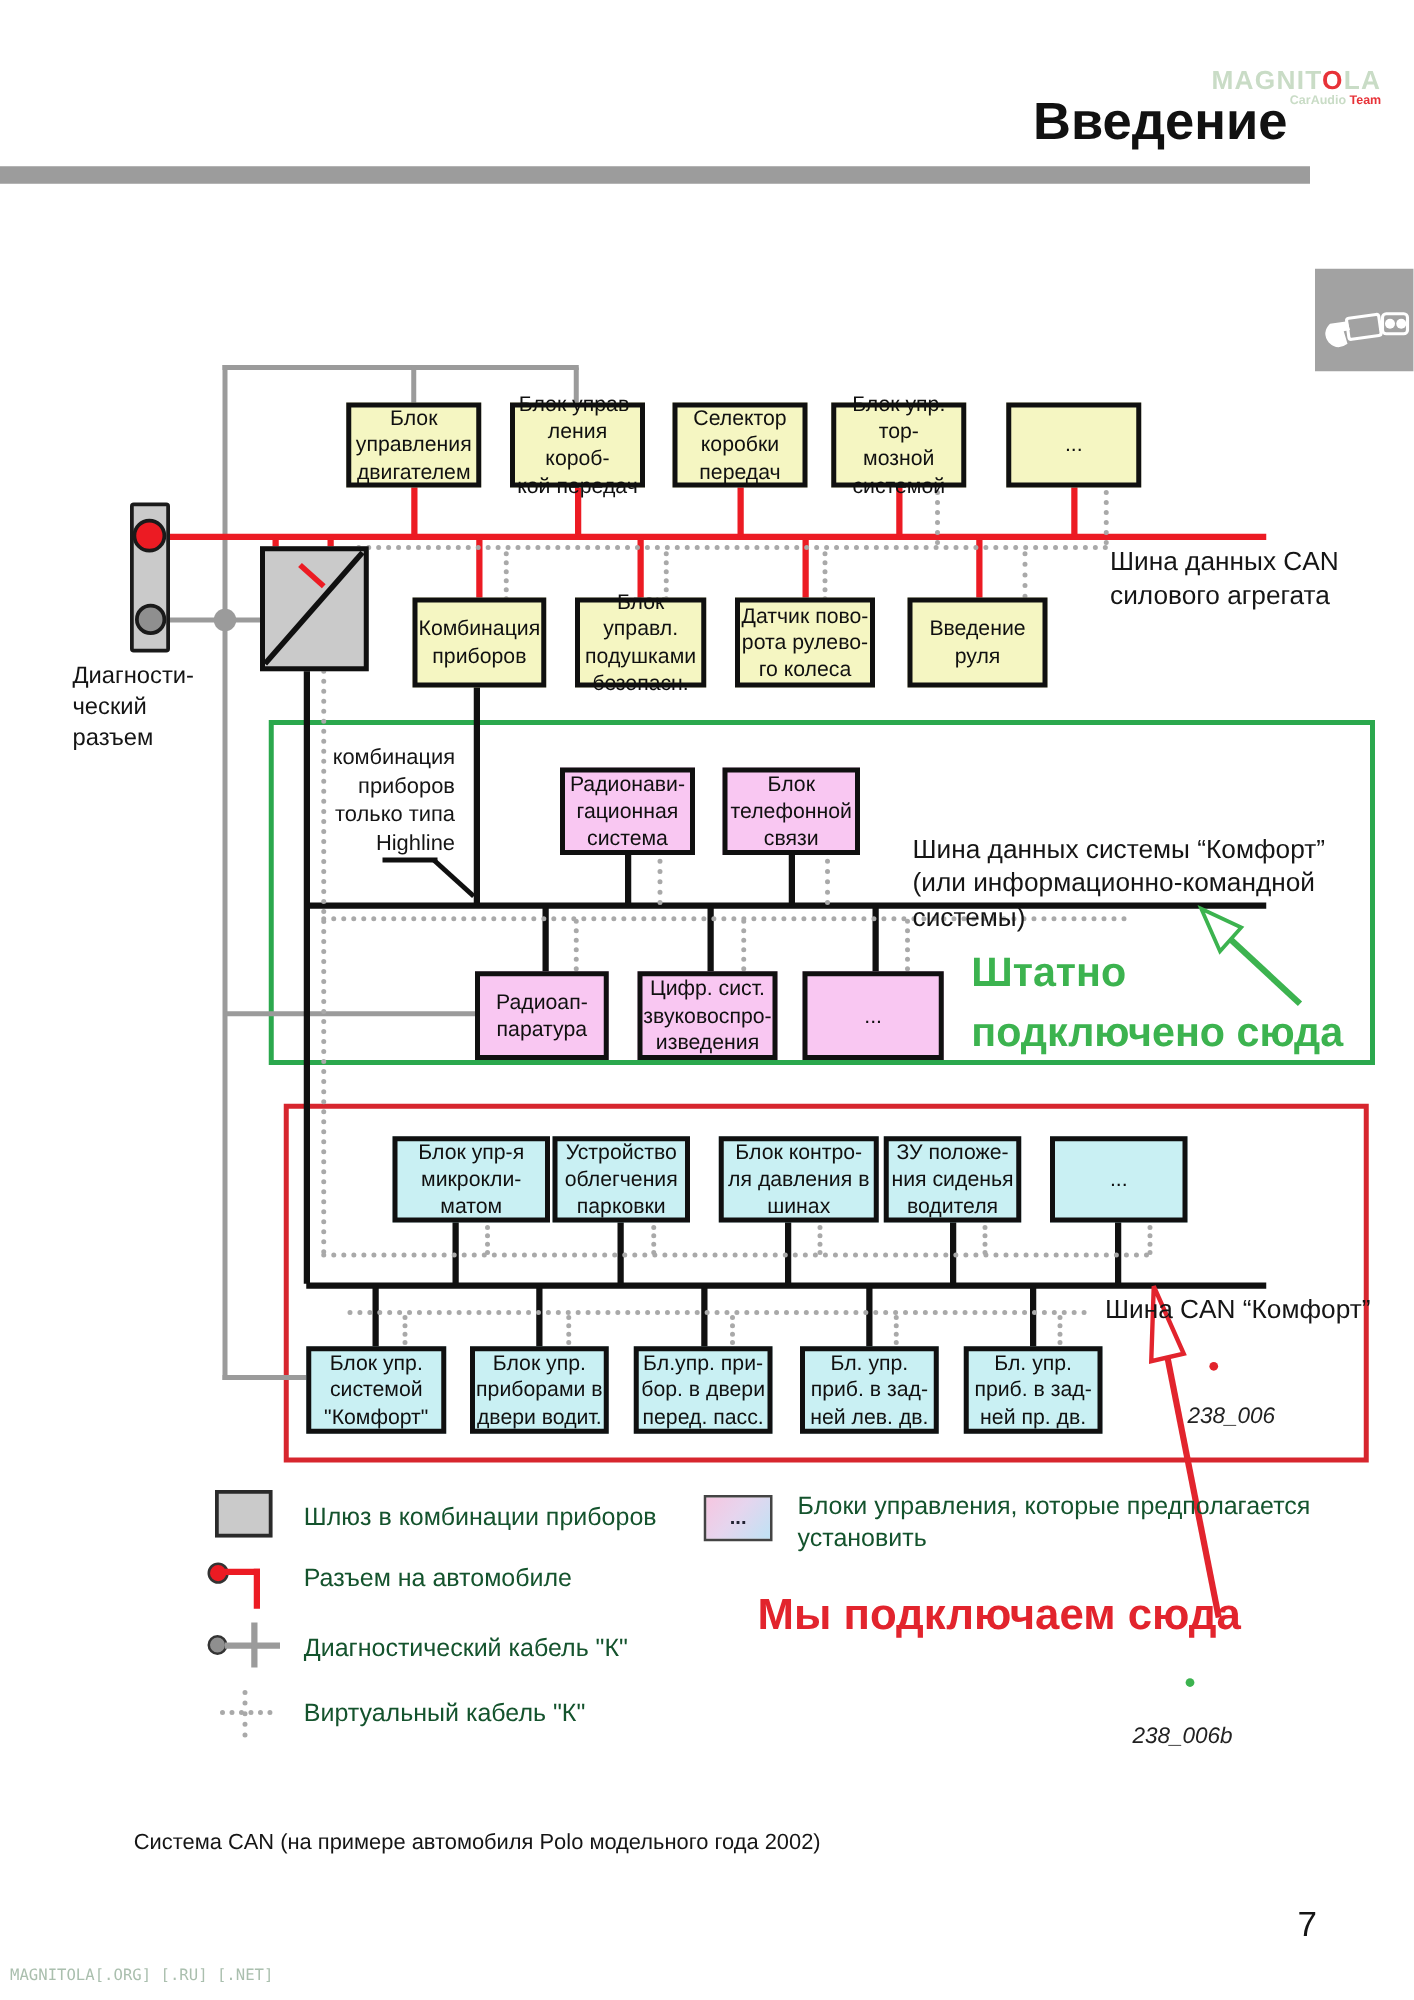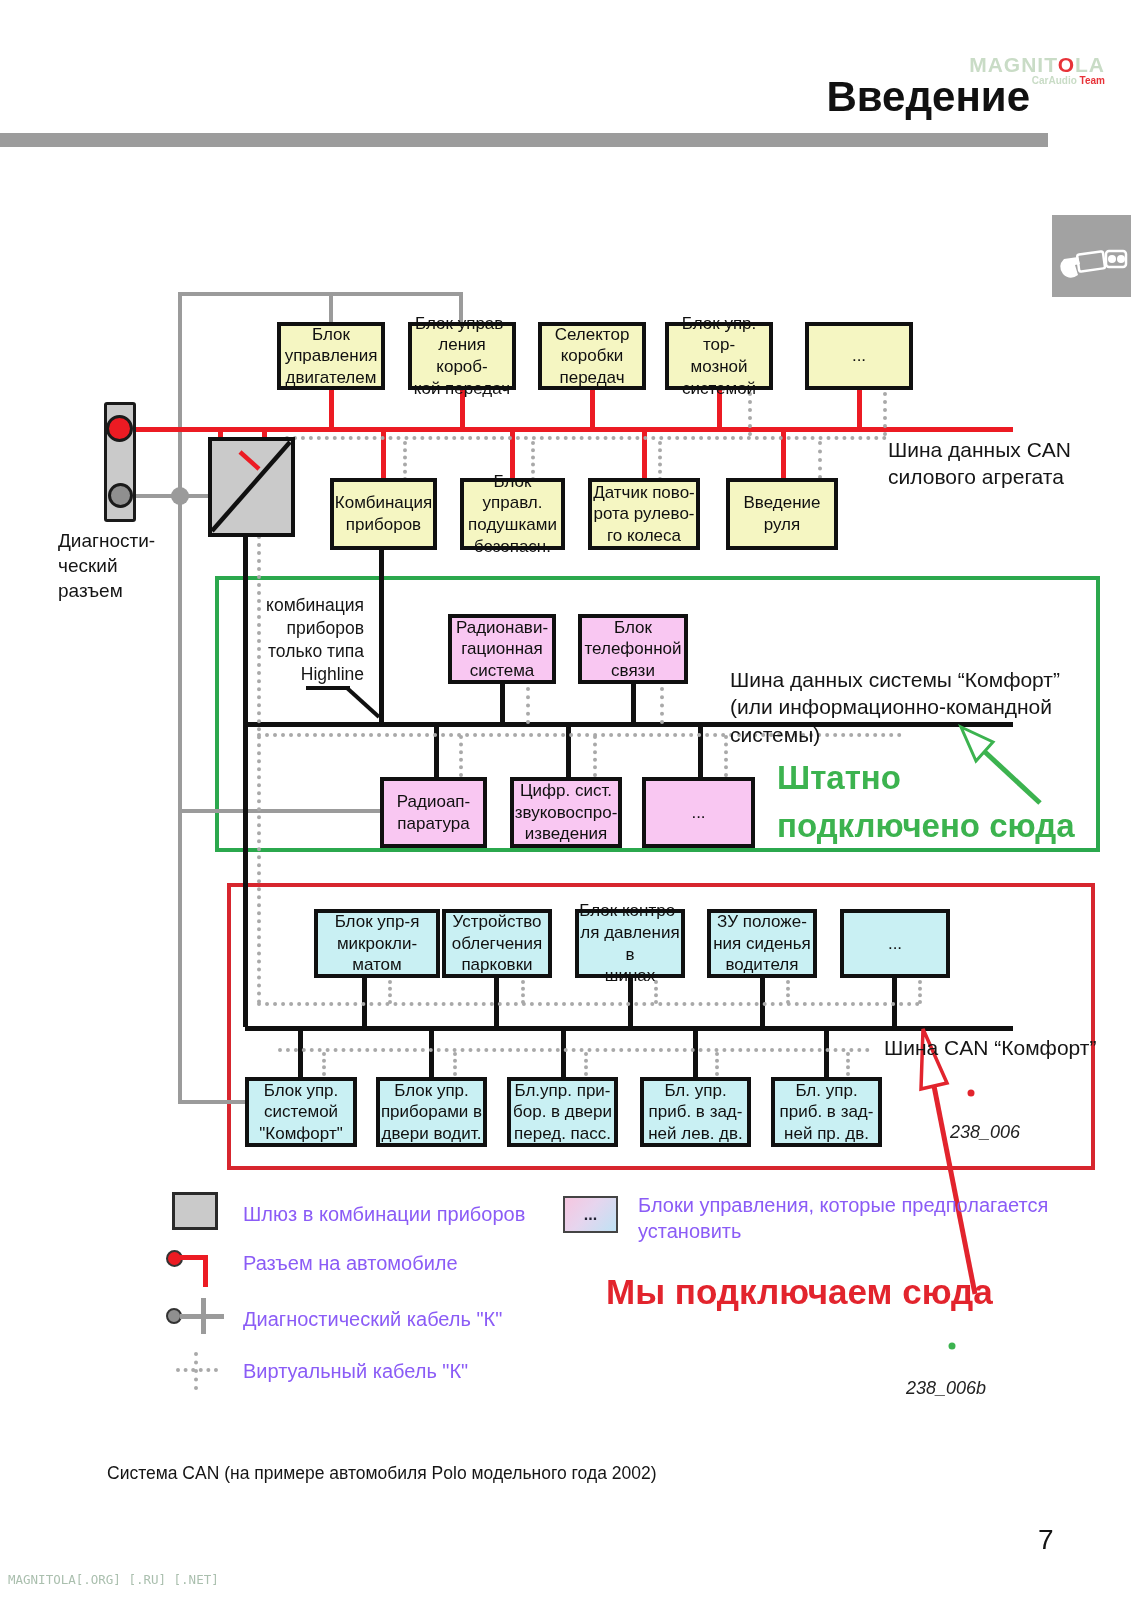--- a/index.html
+++ b/index.html
@@ -22,21 +22,21 @@
   .pink{background:var(--box-pink,#f9c7f2);}
   .cyan{background:var(--box-cyan,#c9f0f3);}
   .grayfill{background:var(--box-gray,#cacaca);}
   
   .lbl{position:absolute;white-space:pre-line;font-size:21px;line-height:1.3;color:#151515;}
   .small-lbl{font-size:17.5px;line-height:1.32;}
   .frame{position:absolute;box-sizing:border-box;background:transparent;}
   .svg-overlay{position:absolute;left:0;top:0;pointer-events:none;}
   .fig-id{position:absolute;font-style:italic;font-size:18px;color:#222;}
   .note{position:absolute;font-weight:bold;white-space:pre-line;}
-  .legend-text{position:absolute;font-size:20px;line-height:1.3;white-space:pre-line;color:#8b5cf6;}
+  .legend-text{position:absolute;font-size:20px;line-height:1.3;white-space:pre-line;color:#14532d;}
 </style>
 </head>
 <body>
 
 <div class="page">
 
   <div style="position:absolute;right:26px;top:18px;text-align:right;">
     <div style="font-size:21px;font-weight:bold;letter-spacing:1px;color:var(--logo-green,#c9dcc6);margin-top:35px;">
       <span>MAGNIT</span><span style="color:var(--logo-red,#e73238);">O</span><span>LA</span>
     </div>
@@ -180,21 +180,21 @@
 звуковоспро-
 изведения</div>
   <div class="box pink" style="left:642px;top:777px;width:113px;height:71px;">...</div>
 
   <div class="box cyan" style="left:314px;top:909px;width:126px;height:69px;">Блок упр-я
 микрокли-
 матом</div>
   <div class="box cyan" style="left:442px;top:909px;width:110px;height:69px;">Устройство
 облегчения
 парковки</div>
-  <div class="box cyan" style="left:575px;top:909px;width:110px;height:69px;">Блок контро-
+  <div class="box cyan" style="left:575px;top:909px;width:128px;height:69px;">Блок контро-
 ля давления в
 шинах</div>
   <div class="box cyan" style="left:707px;top:909px;width:110px;height:69px;">ЗУ положе-
 ния сиденья
 водителя</div>
   <div class="box cyan" style="left:840px;top:909px;width:110px;height:69px;">...</div>
   <div class="box cyan" style="left:245px;top:1077px;width:112px;height:70px;">Блок упр.
 системой
 "Комфорт"</div>
   <div class="box cyan" style="left:376px;top:1077px;width:111px;height:70px;">Блок упр.

